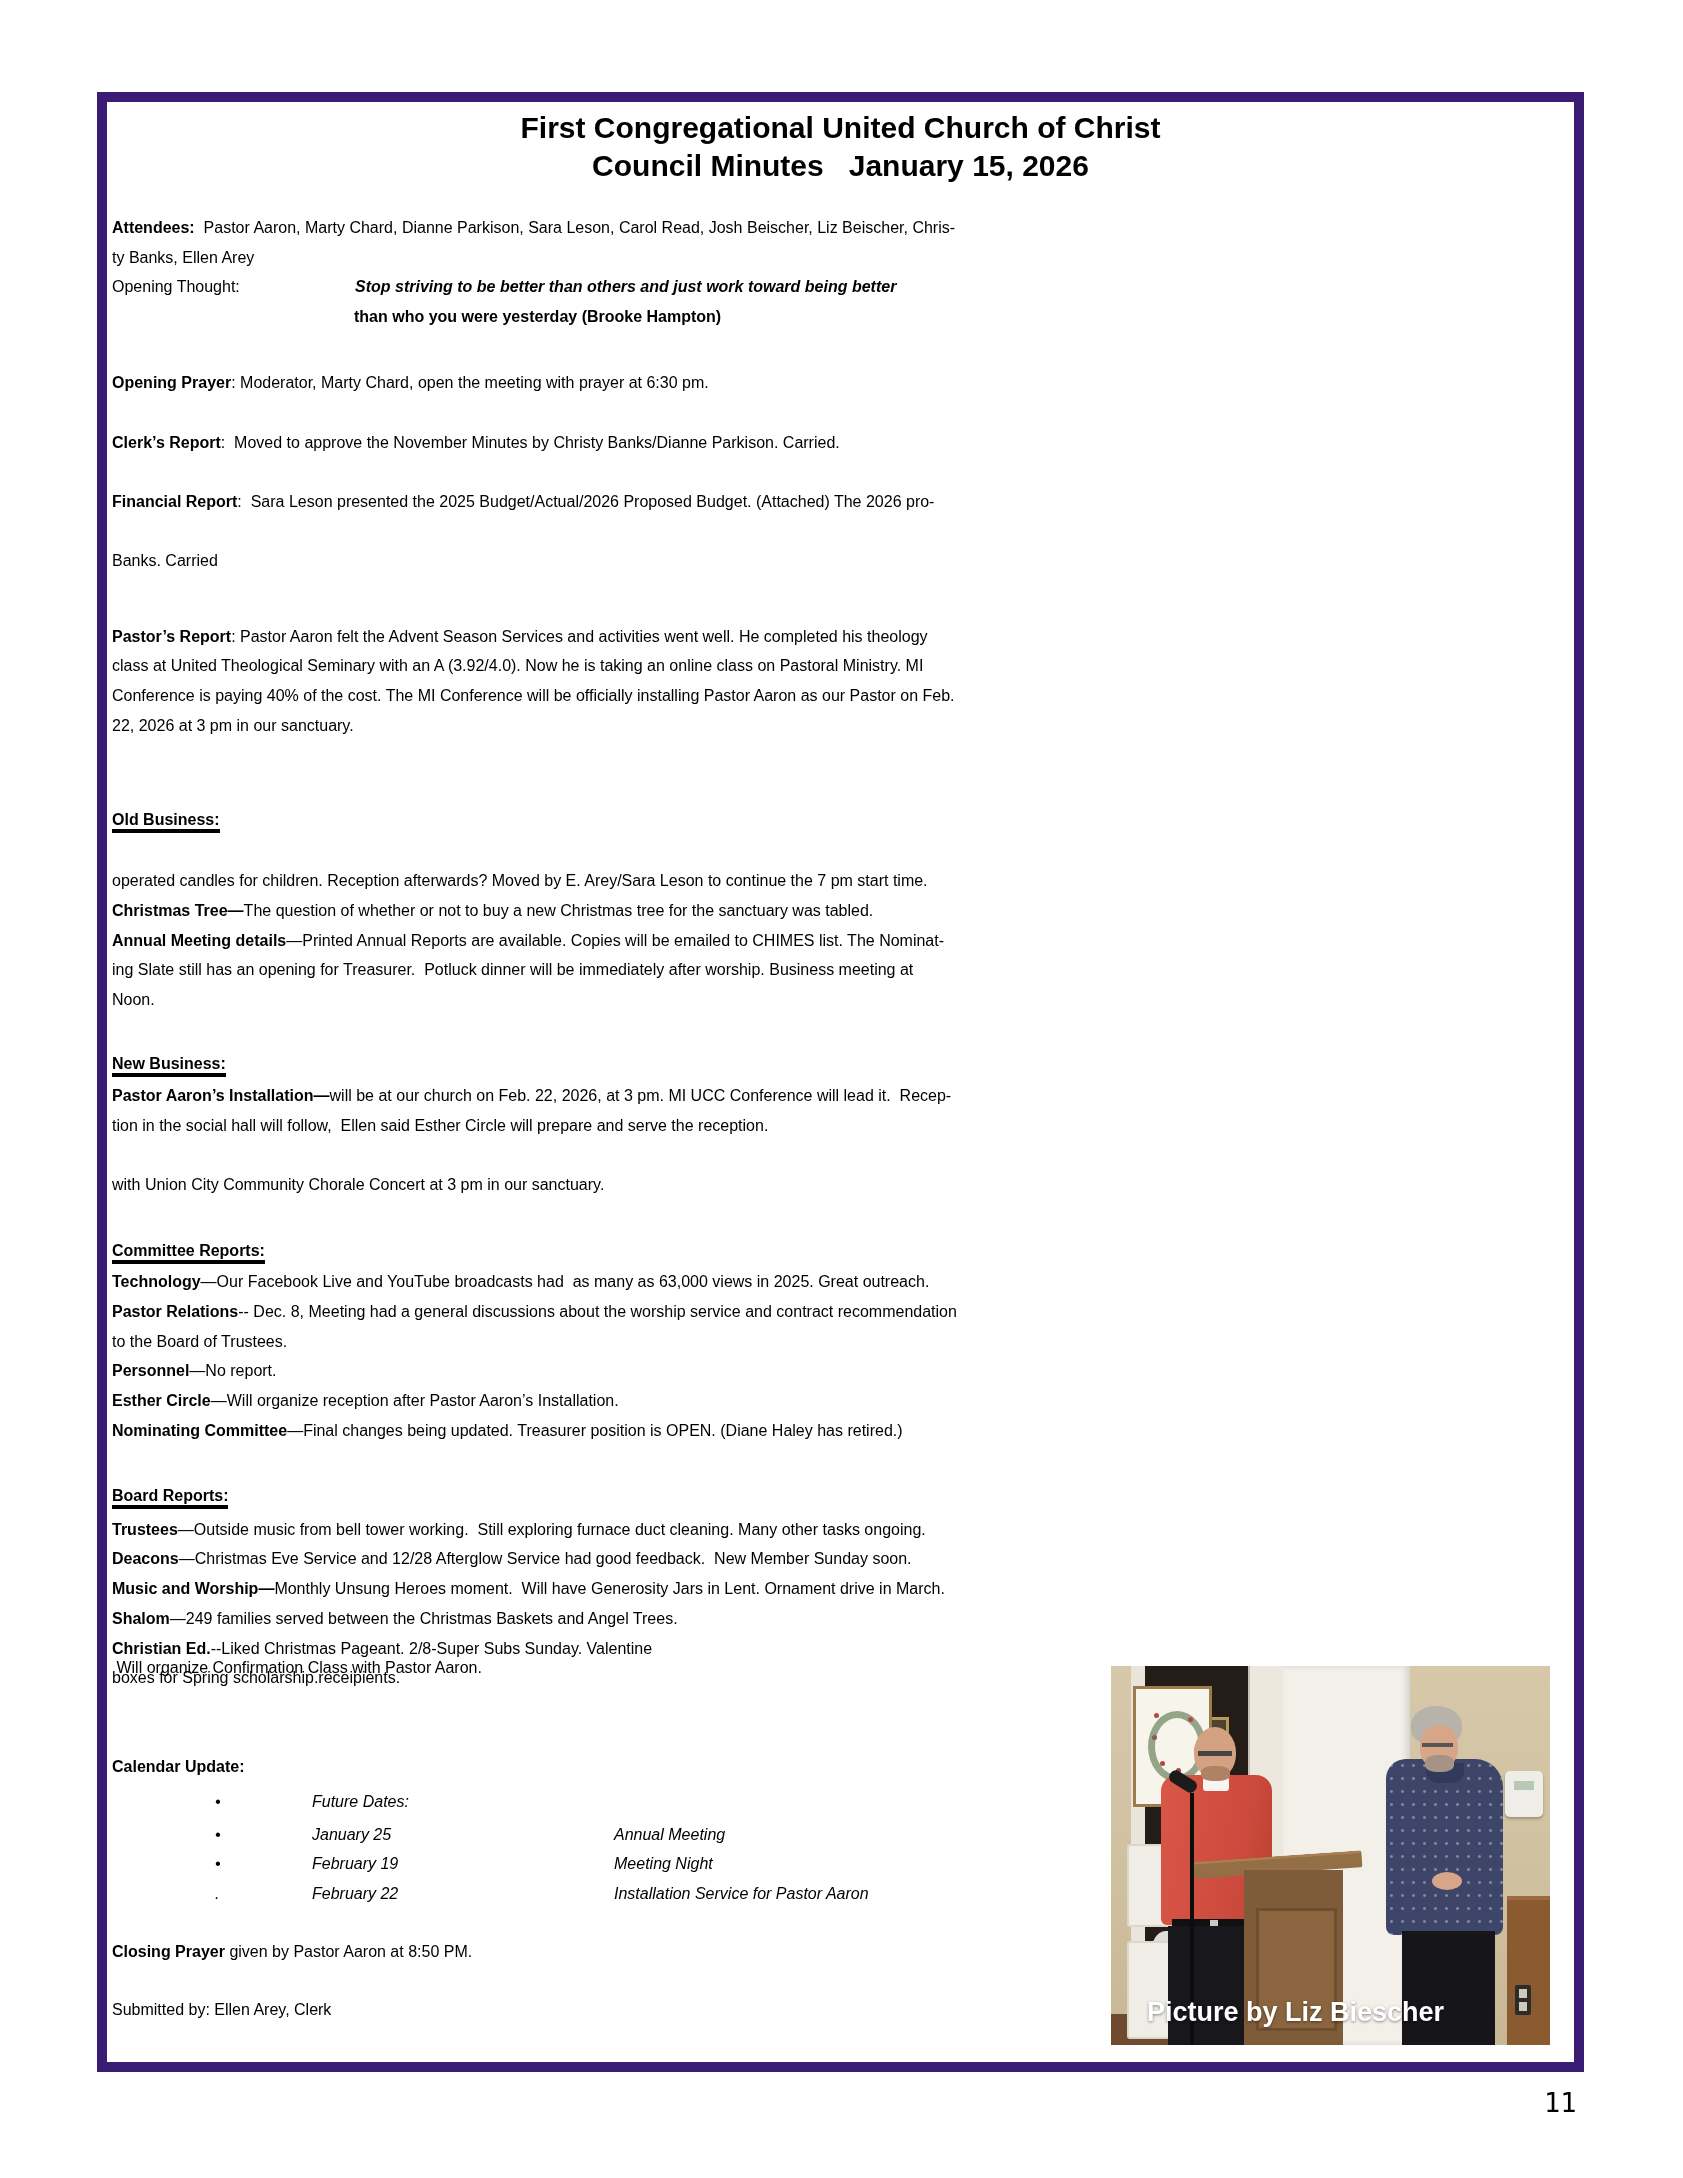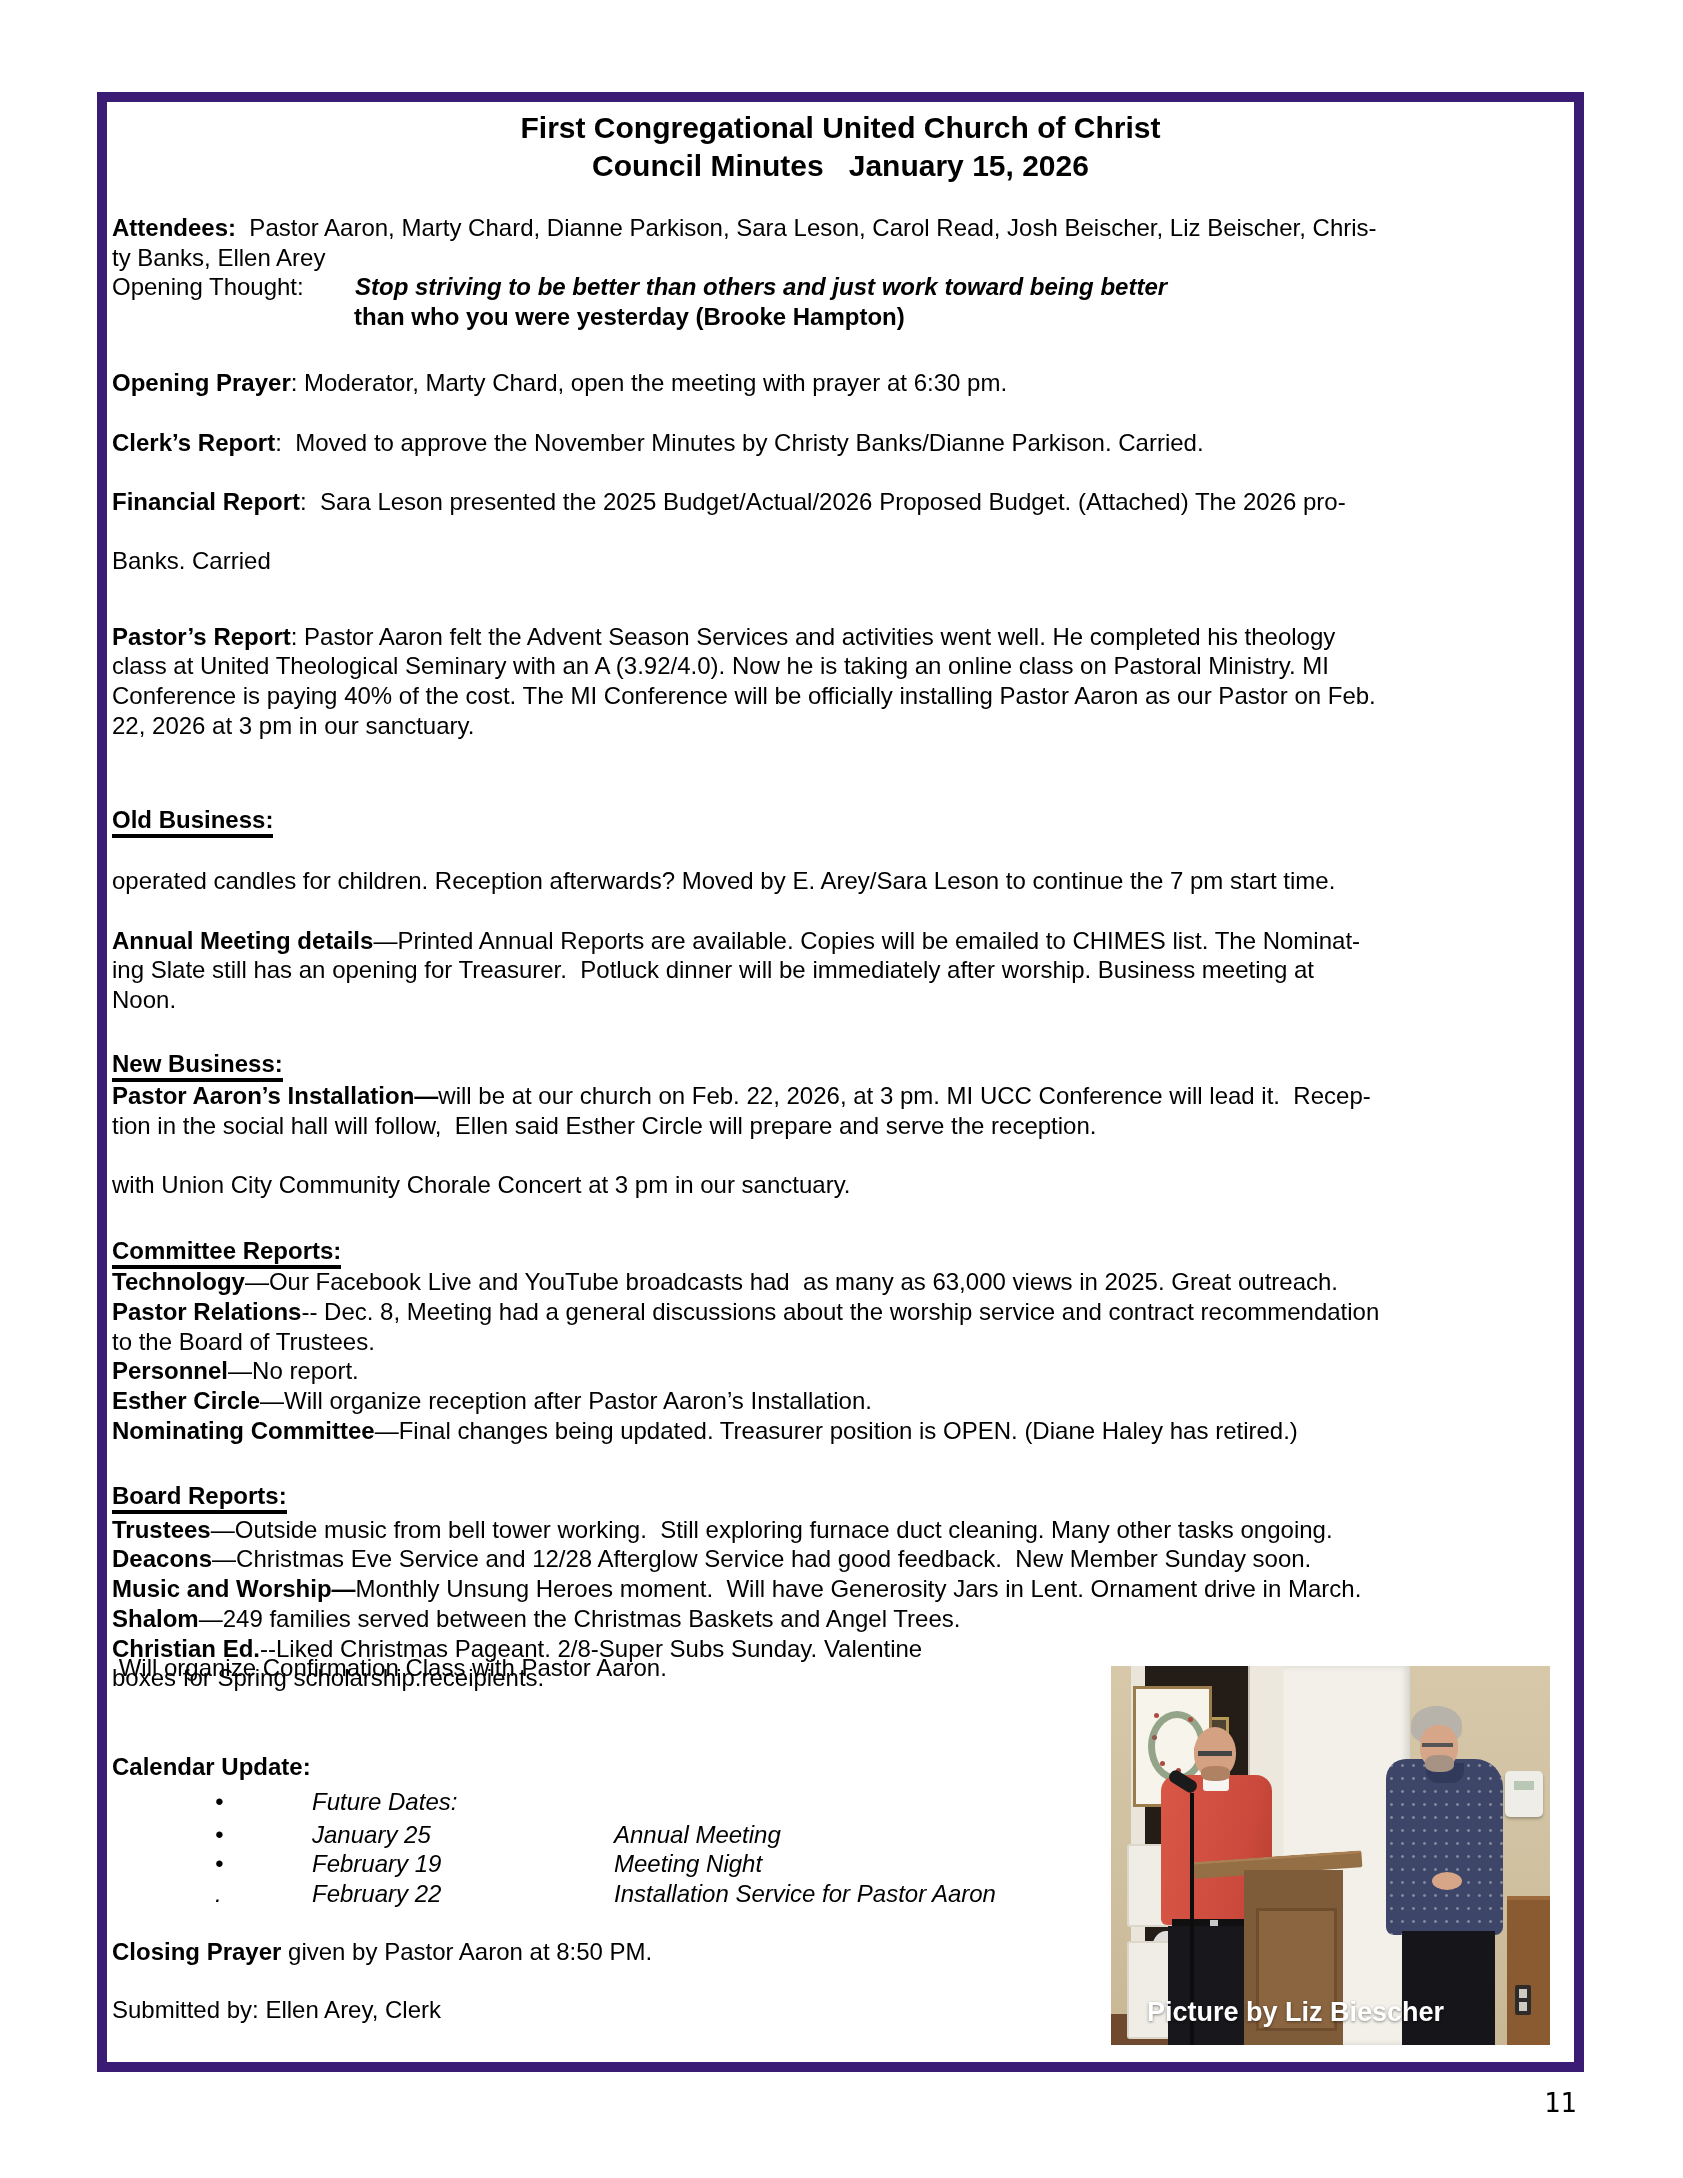--- a/index.html
+++ b/index.html
@@ -1,20 +1,20 @@
 <!DOCTYPE html>
 <html><head>
 <meta charset="utf-8">
 <style>
   html,body{margin:0;padding:0;background:#ffffff;}
   #page{position:relative;width:1683px;height:2178px;background:#fff;
         font-family:"Liberation Sans",sans-serif;color:#000;overflow:hidden;}
   #frame{position:absolute;left:97px;top:92px;width:1467px;height:1960px;border:10px solid #3a1c74;background:#fff;}
   .t{position:absolute;left:97px;width:1487px;text-align:center;font-weight:bold;font-size:30px;line-height:38px;white-space:pre;}
-  .ln{position:absolute;left:112px;font-size:24px;line-height:30px;white-space:pre;}
+  .ln{position:absolute;left:112px;font-size:16px;line-height:30px;white-space:pre;}
   .b{font-weight:bold;}
   .hd{font-weight:bold;border-bottom:4px solid #000;padding-bottom:1px;}
   .abs{position:absolute;top:0;font-style:italic;}
   #pagenum{position:absolute;left:1544px;top:2087px;font-family:"DejaVu Sans Mono",monospace;font-size:27px;}
   
   #photo{position:absolute;left:1111px;top:1666px;width:439px;height:379px;overflow:hidden;
          background:linear-gradient(180deg,#d6c8a9 0%,#cfc0a0 55%,#c8b795 100%);}
   #photo div{position:absolute;}
   .lefttrim{left:20px;top:0;width:14px;height:348px;background:#e9e5da;}
   .doorway{left:34px;top:0;width:103px;height:348px;background:#241c17;}
@@ -92,20 +92,21 @@
   <div class="ln" style="top:487px"><span class="b">Financial Report</span><span>:  Sara Leson presented the 2025 Budget/Actual/2026 Proposed Budget. (Attached) The 2026 pro-</span></div>
   <div class="ln" style="top:546px">Banks. Carried</div>
 
   <div class="ln" style="top:622px"><span class="b">Pastor’s Report</span><span>: Pastor Aaron felt the Advent Season Services and activities went well. He completed his theology</span></div>
   <div class="ln" style="top:651px">class at United Theological Seminary with an A (3.92/4.0). Now he is taking an online class on Pastoral Ministry. MI</div>
   <div class="ln" style="top:681px">Conference is paying 40% of the cost. The MI Conference will be officially installing Pastor Aaron as our Pastor on Feb.</div>
   <div class="ln" style="top:711px">22, 2026 at 3 pm in our sanctuary.</div>
 
   <div class="ln" style="top:805px"><span class="hd">Old Business:</span></div>
   <div class="ln" style="top:866px">operated candles for children. Reception afterwards? Moved by E. Arey/Sara Leson to continue the 7 pm start time.</div>
+  <div class="ln" style="top:896px"><span class="b">Christmas Tree—</span><span>The question of whether or not to buy a new Christmas tree for the sanctuary was tabled.</span></div>
   <div class="ln" style="top:926px"><span class="b">Annual Meeting details</span><span>—Printed Annual Reports are available. Copies will be emailed to CHIMES list. The Nominat-</span></div>
   <div class="ln" style="top:955px">ing Slate still has an opening for Treasurer.  Potluck dinner will be immediately after worship. Business meeting at</div>
   <div class="ln" style="top:985px">Noon.</div>
 
   <div class="ln" style="top:1049px"><span class="hd">New Business:</span></div>
   <div class="ln" style="top:1081px"><span class="b">Pastor Aaron’s Installation—</span><span>will be at our church on Feb. 22, 2026, at 3 pm. MI UCC Conference will lead it.  Recep-</span></div>
   <div class="ln" style="top:1111px">tion in the social hall will follow,  Ellen said Esther Circle will prepare and serve the reception.</div>
   <div class="ln" style="top:1170px">with Union City Community Chorale Concert at 3 pm in our sanctuary.</div>
 
   <div class="ln" style="top:1236px"><span class="hd">Committee Reports:</span></div>

